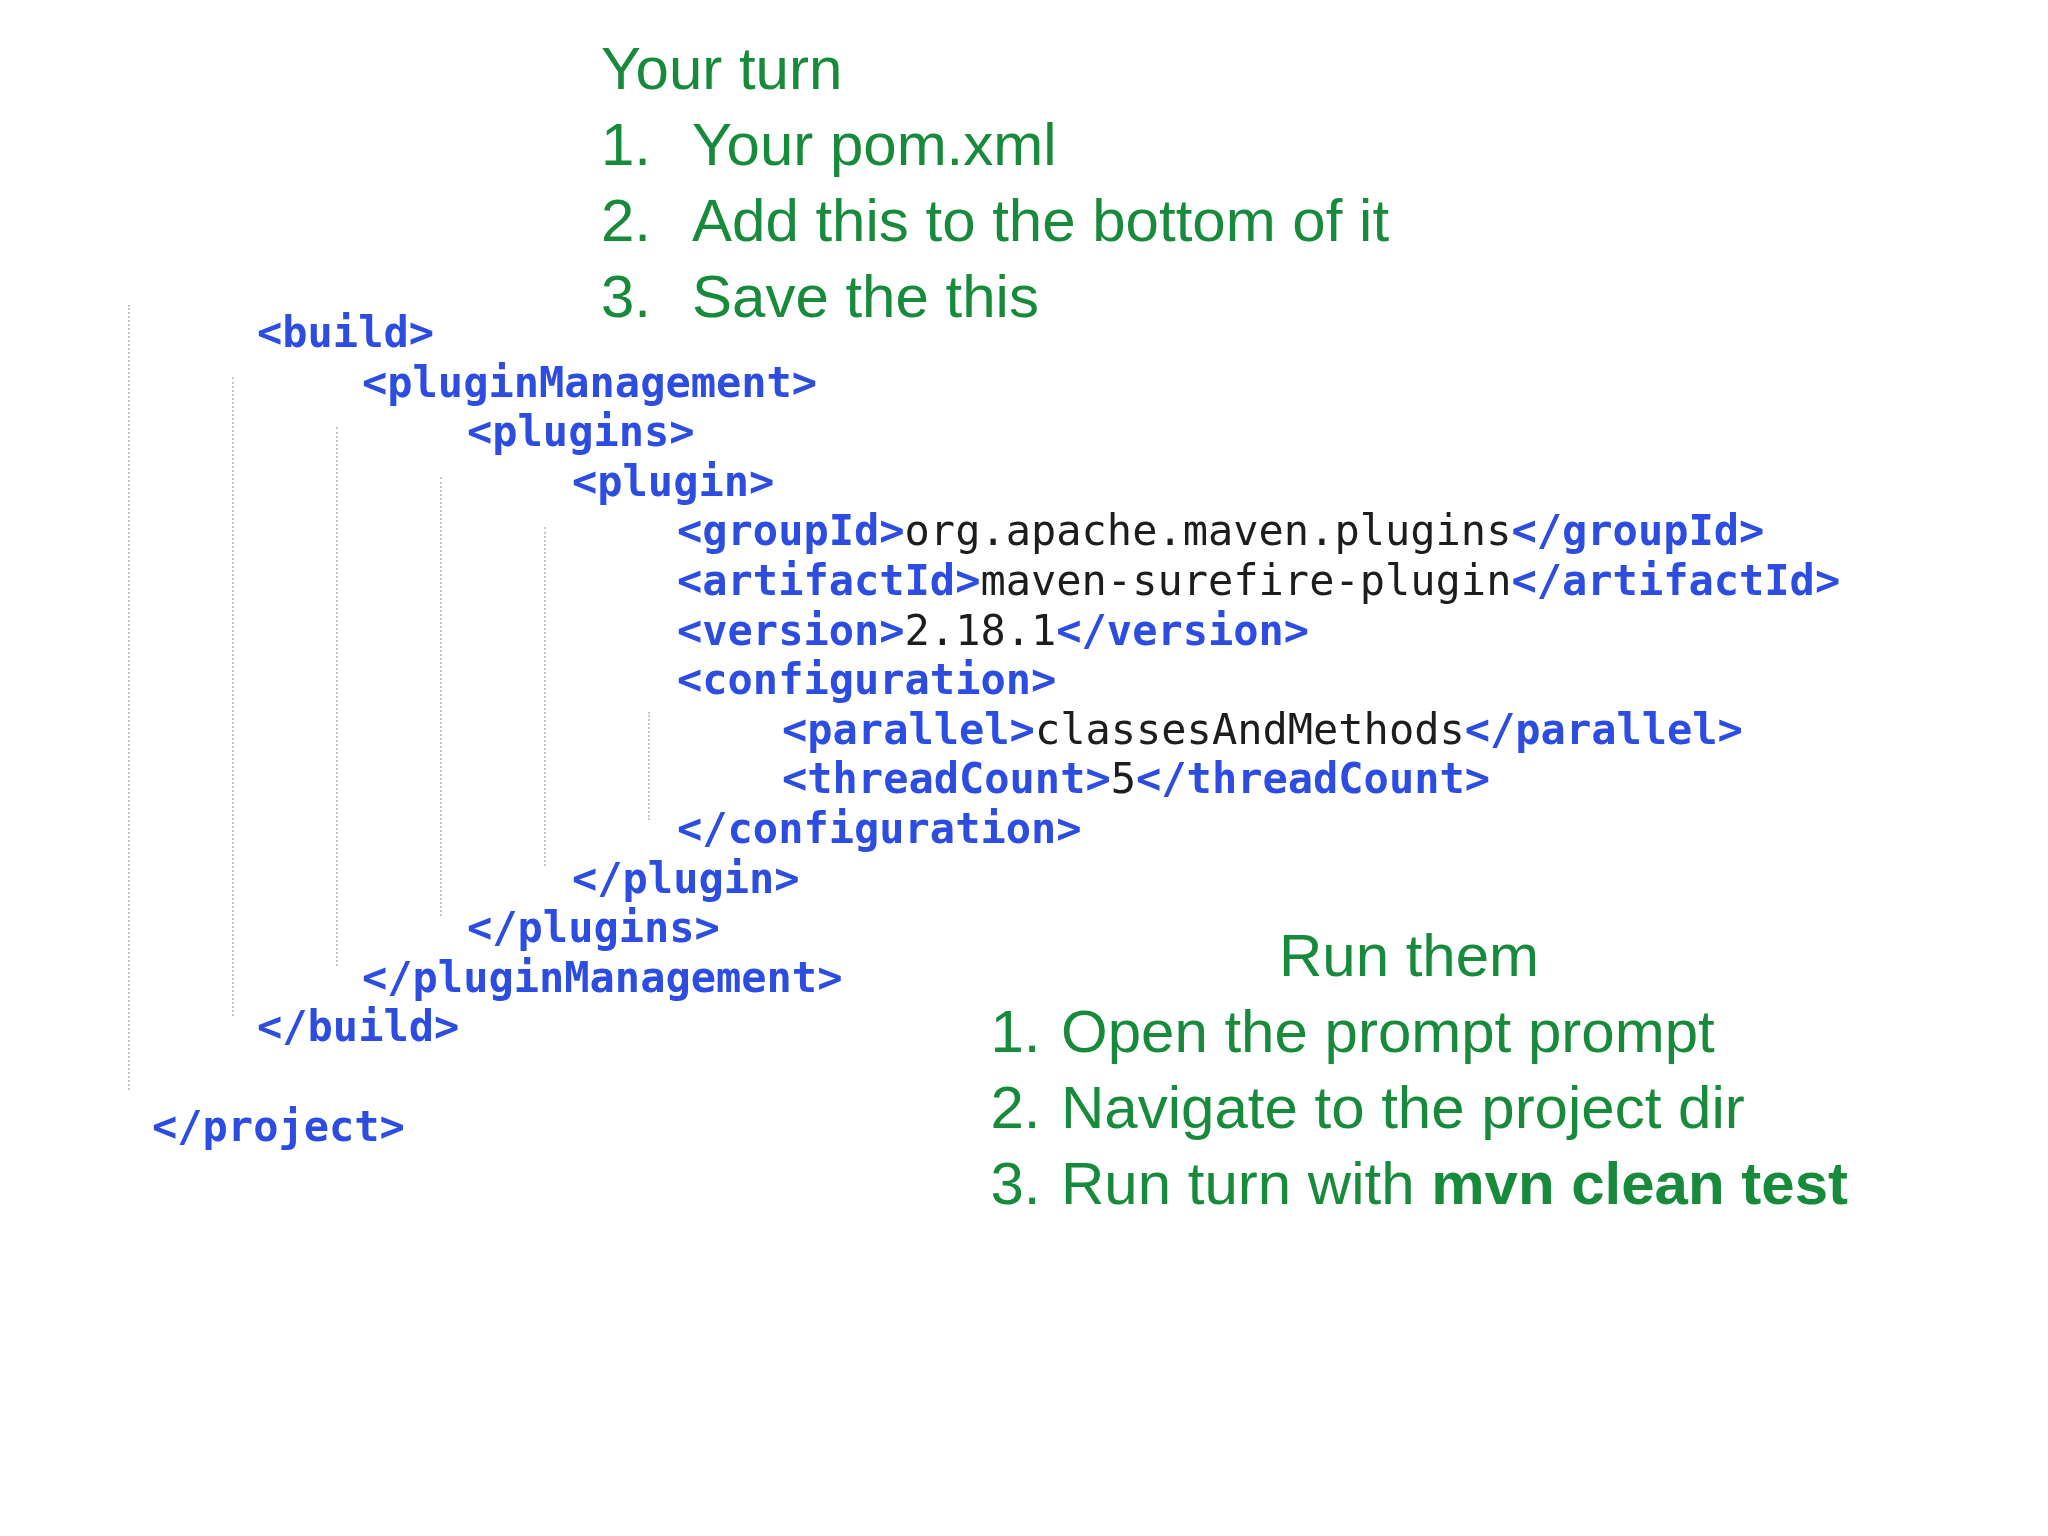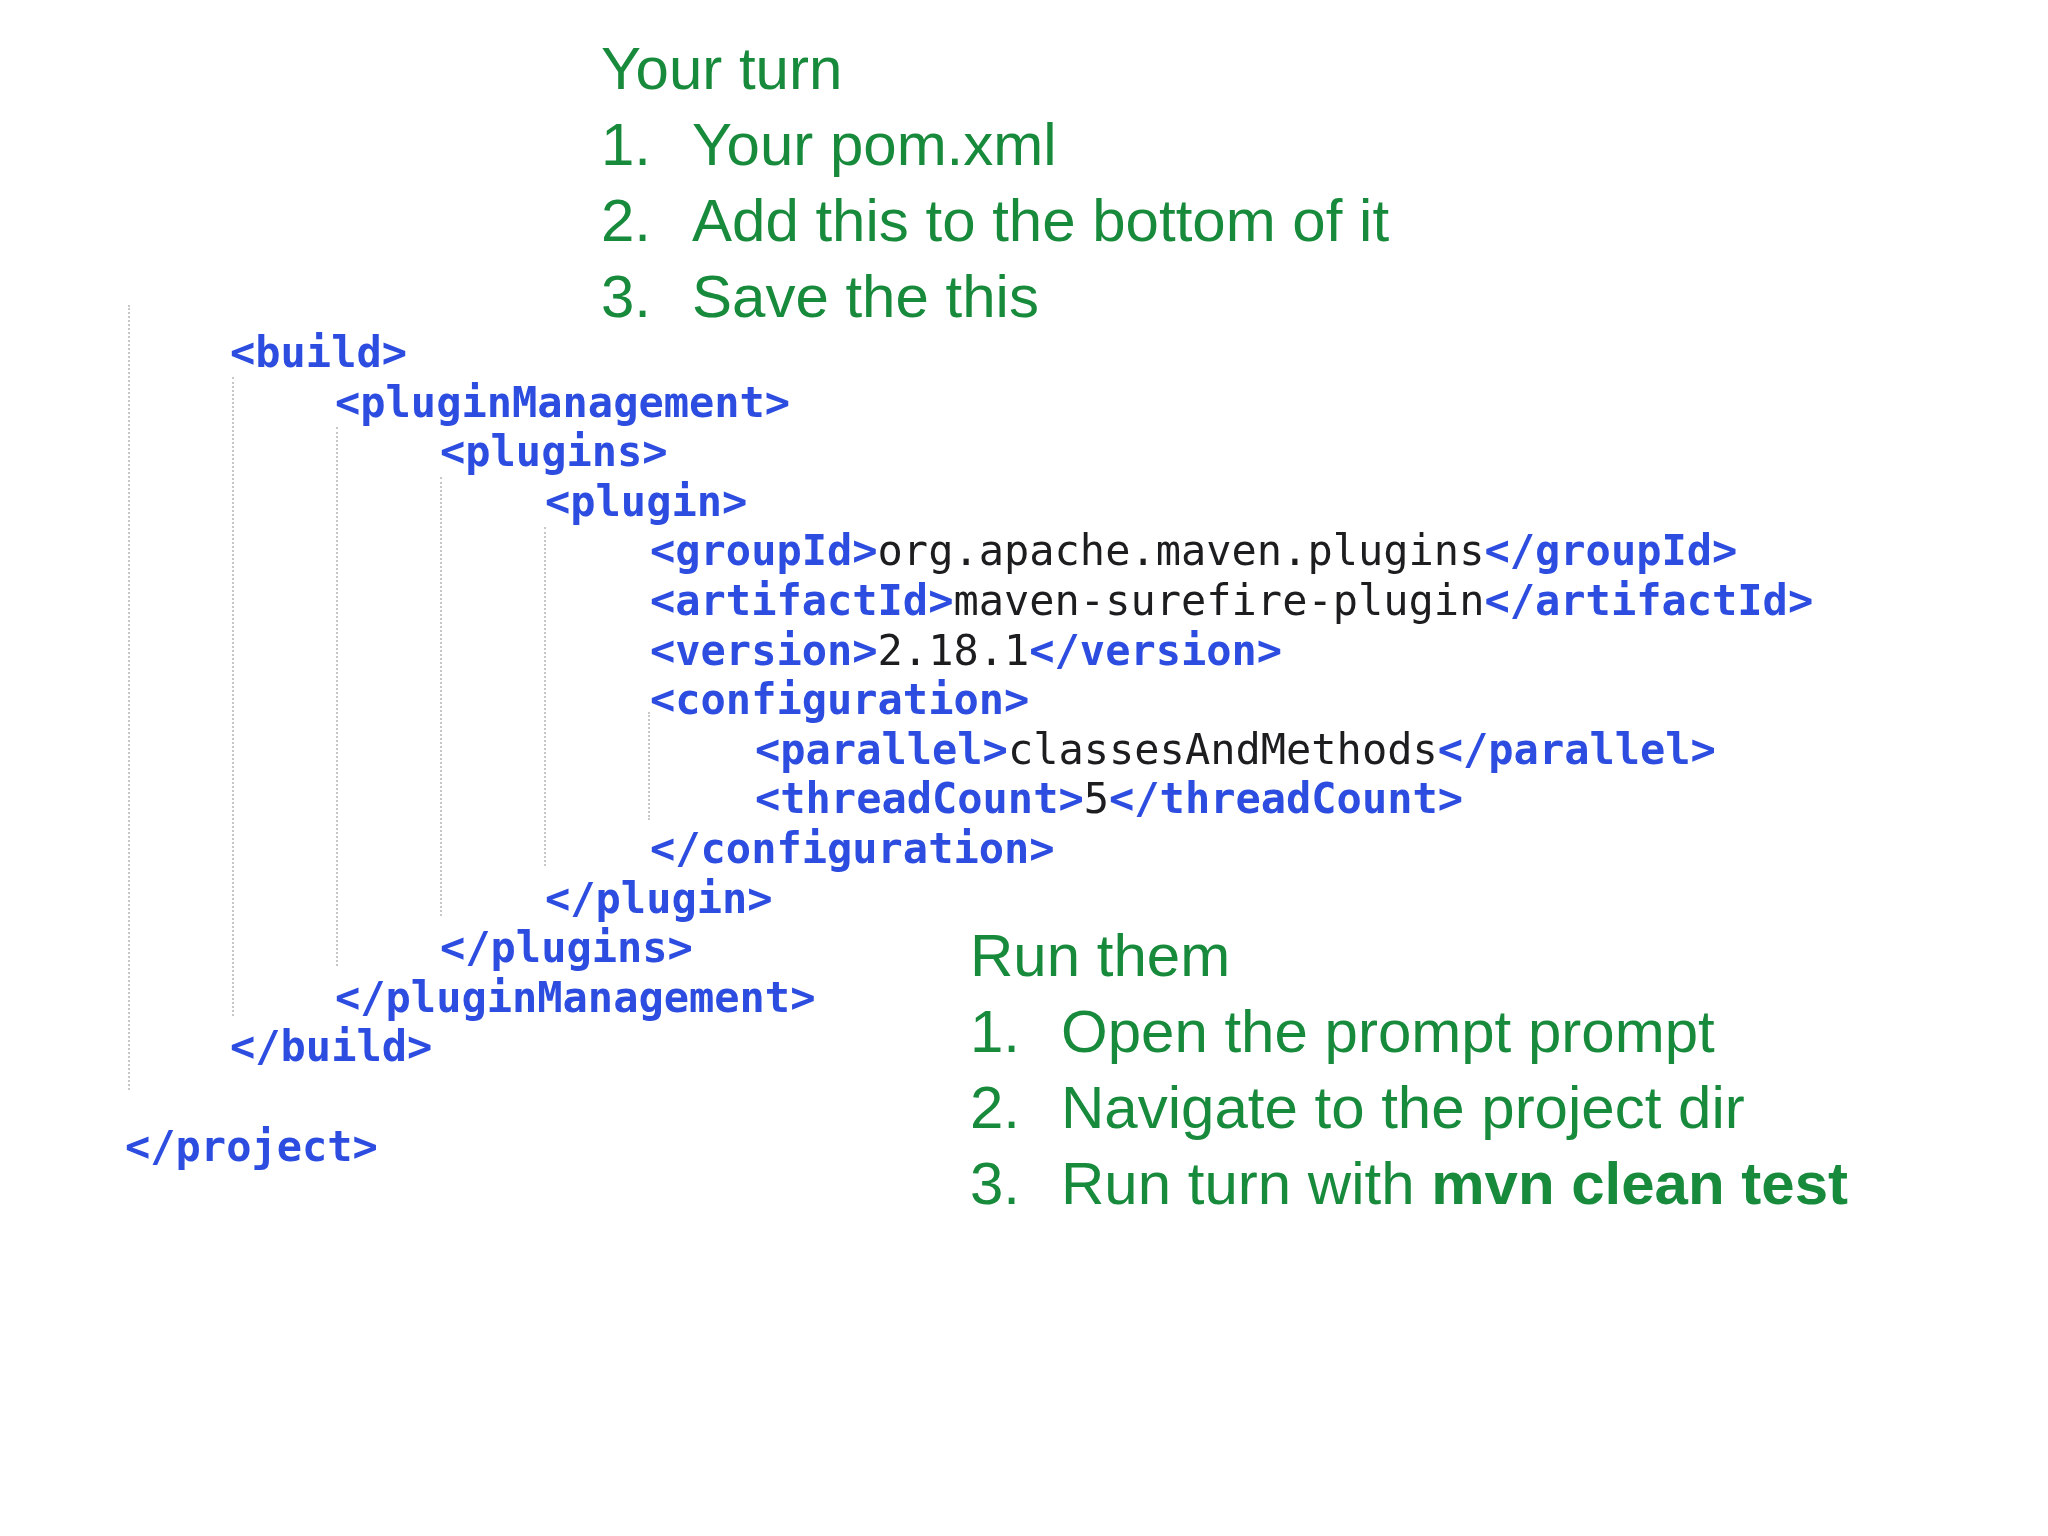--- a/index.html
+++ b/index.html
@@ -22,27 +22,28 @@
   .g-title{white-space:nowrap;}
   .g-item{display:flex;}
   .g-num{flex:0 0 91px;width:91px;}
   .g-bold{font-weight:bold;}
   #block-your-turn{left:601px;top:31px;}
   #block-run-them{left:970px;top:918px;}
 
   
   #code{
     position:absolute;
-    left:0;top:328px;
+    left:0;top:308px;
     font-family:"DejaVu Sans Mono", monospace;
     font-size:42px;
     line-height:49.6px;
     font-weight:bold;
     white-space:pre;
     z-index:2;
+    padding-left:27px;
   }
   .code-line{white-space:pre;}
   .seg-tag{font-weight:bold;}
   .seg-text{font-weight:normal;}
 
   
   .guide{
     position:absolute;
     width:0;
     border-left:2px dotted #c8c8c8;
@@ -65,21 +66,21 @@
           <span class="g-num">2.</span>
           <span class="g-text"><span class="g-plain">Add this to the bottom of it</span></span>
         </div>
         <div class="g-item">
           <span class="g-num">3.</span>
           <span class="g-text"><span class="g-plain">Save the this</span></span>
         </div>
       </div>
   </section>
 
-  <section class="green-block" id="block-run-them" style="color: rgb(24, 138, 60);">
+  <section class="green-block" id="block-run-them" style="color: rgb(24, 138, 60); text-align: center;">
     <div class="g-title">Run them</div>
     <div id="run-them-list">
         <div class="g-item">
           <span class="g-num">1.</span>
           <span class="g-text"><span class="g-plain">Open the prompt prompt</span></span>
         </div>
         <div class="g-item">
           <span class="g-num">2.</span>
           <span class="g-text"><span class="g-plain">Navigate to the project dir</span></span>
         </div>

